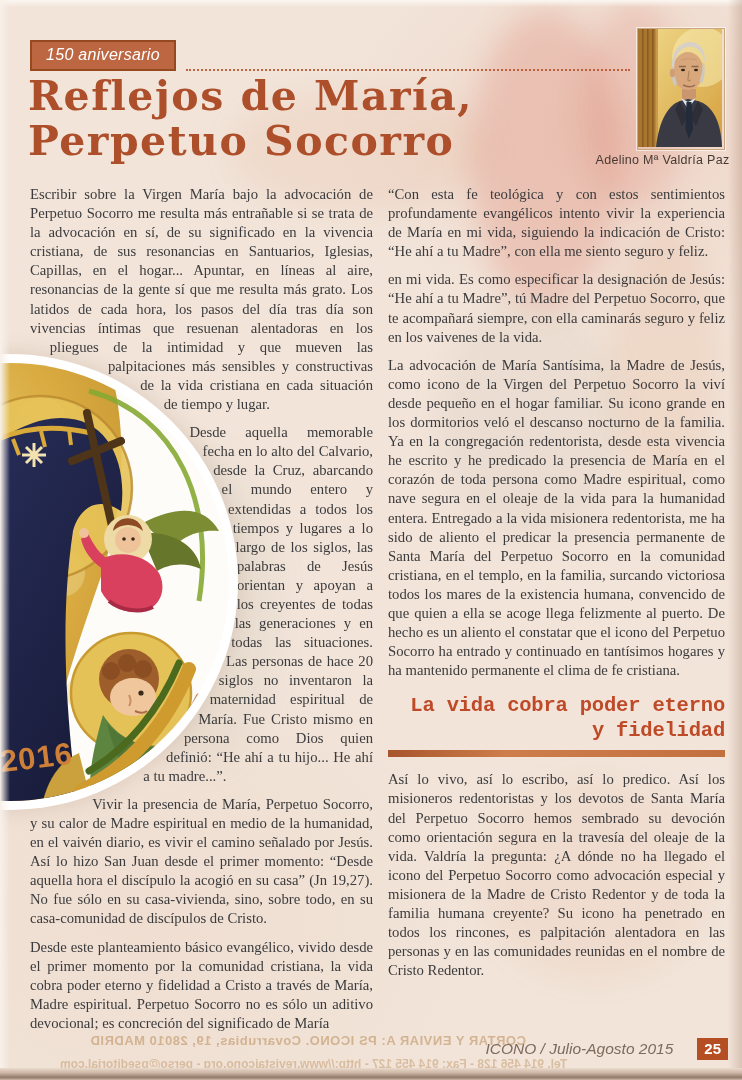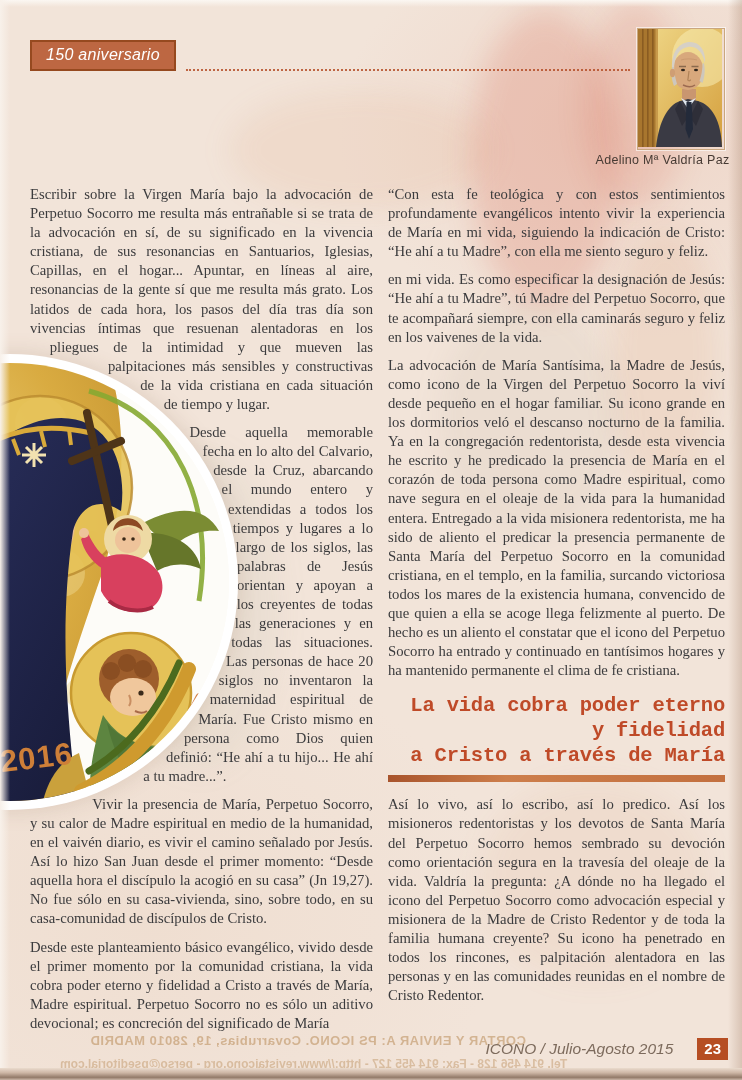--- a/index.html
+++ b/index.html
@@ -54,20 +54,24 @@
   <div class="blob" style="left:610px;top:230px;width:110px;height:260px;background:rgba(210,120,60,.10);"></div>
   <div class="blob" style="left:230px;top:90px;width:260px;height:120px;background:rgba(220,140,90,.10);"></div>
   <div class="blob" style="left:440px;top:300px;width:180px;height:240px;background:rgba(150,140,120,.08);"></div>
   <div class="blob" style="left:480px;top:780px;width:230px;height:200px;background:rgba(215,130,70,.07);"></div>
   <div class="blob" style="left:120px;top:450px;width:160px;height:320px;background:rgba(140,150,130,.07);"></div>
 
   <div class="badge">
     <span>150 aniversario</span>
   </div>
   <div class="dotted-rule"></div>
+  <h1 class="title">
+    <span>Reflejos de María,</span><br>
+    <span>Perpetuo Socorro</span>
+  </h1>
 
   <div class="photo">
     <svg width="84" height="118" viewBox="0 0 84 118" xmlns="http://www.w3.org/2000/svg">
       <defs>
         <linearGradient id="bgg" x1="0" y1="0" x2="1" y2="1">
           <stop offset="0" stop-color="#f0d98a"></stop>
             <stop offset="1" stop-color="#d5a03e"></stop>
         </linearGradient>
       </defs>
       <rect width="84" height="118" fill="url(#bgg)"></rect>
@@ -105,21 +109,20 @@
     <p>Vivir la presencia de María, Perpetuo Socorro, y su calor de Madre espiritual en medio de la humanidad, en el vaivén diario, es vivir el camino señalado por Jesús. Así lo hizo San Juan desde el primer momento: “Desde aquella hora el discípulo la acogió en su casa” (Jn 19,27). No fue sólo en su casa-vivienda, sino, sobre todo, en su casa-comunidad de discípulos de Cristo.</p>
     <p>Desde este planteamiento básico evangélico, vivido desde el primer momento por la comunidad cristiana, la vida cobra poder eterno y fidelidad a Cristo a través de María, Madre espiritual. Perpetuo Socorro no es sólo un aditivo devocional; es concreción del significado de María</p>
   </div>
 
   <div class="col col2">
     <p>“Con esta fe teológica y con estos sentimientos profundamente evangélicos intento vivir la experiencia de María en mi vida, siguiendo la indicación de Cristo: “He ahí a tu Madre”, con ella me siento seguro y feliz.</p>
     <p>en mi vida. Es como especificar la designación de Jesús: “He ahí a tu Madre”, tú Madre del Perpetuo Socorro, que te acompañará siempre, con ella caminarás seguro y feliz en los vaivenes de la vida.</p>
     <p>La advocación de María Santísima, la Madre de Jesús, como icono de la Virgen del Perpetuo Socorro la viví desde pequeño en el hogar familiar. Su icono grande en los dormitorios veló el descanso nocturno de la familia. Ya en la congregación redentorista, desde esta vivencia he escrito y he predicado la presencia de María en el corazón de toda persona como Madre espiritual, como nave segura en el oleaje de la vida para la humanidad entera. Entregado a la vida misionera redentorista, me ha sido de aliento el predicar la presencia permanente de Santa María del Perpetuo Socorro en la comunidad cristiana, en el templo, en la familia, surcando victoriosa todos los mares de la existencia humana, convencido de que quien a ella se acoge llega felizmente al puerto. De hecho es un aliento el constatar que el icono del Perpetuo Socorro ha entrado y continuado en tantísimos hogares y ha mantenido permanente el clima de fe cristiana.</p>
     <div class="subheading">
       <div>La vida cobra poder eterno y fidelidad</div>
-      <div>a Cristo a través de María</div>
     </div>
     <div class="subrule"></div>
     <p>Así lo vivo, así lo escribo, así lo predico. Así los misioneros redentoristas y los devotos de Santa María del Perpetuo Socorro hemos sembrado su devoción como orientación segura en la travesía del oleaje de la vida. Valdría la pregunta: ¿A dónde no ha llegado el icono del Perpetuo Socorro como advocación especial y misionera de la Madre de Cristo Redentor y de toda la familia humana creyente? Su icono ha penetrado en todos los rincones, es palpitación alentadora en las personas y en las comunidades reunidas en el nombre de Cristo Redentor.</p>
   </div>
 
   <div class="icon-circle">
     <svg width="438" height="438" viewBox="0 0 438 438" xmlns="http://www.w3.org/2000/svg">
       <defs>
         <radialGradient id="goldg" cx="40%" cy="35%" r="80%">
           <stop offset="0" stop-color="#eed47e"></stop>
@@ -196,20 +199,20 @@
       <path d="M408,334 C390,372 362,400 328,420" stroke="#c96a28" stroke-width="7" fill="none" opacity=".85" stroke-linecap="round"></path>
     </svg>
   </div>
   <div class="year-label">2016</div>
 
   <div class="ghost ghost1">CORTAR Y ENVIAR A: PS ICONO. Covarrubias, 19, 28010 MADRID</div>
   <div class="ghost ghost2">Tel. 914 456 128 - Fax: 914 455 127 - http://www.revistaicono.org - perso@pseditorial.com</div>
 
   <div class="footer">
     <span class="footer-mag">ICONO / Julio-Agosto 2015</span>
-    <span class="pagenum">23</span>
+    <span class="pagenum">25</span>
   </div>
 
   <div class="top-edge"></div>
   <div class="left-edge"></div>
   <div class="right-edge"></div>
   <div class="bottom-edge"></div>
 </div>
 
 </body></html>

